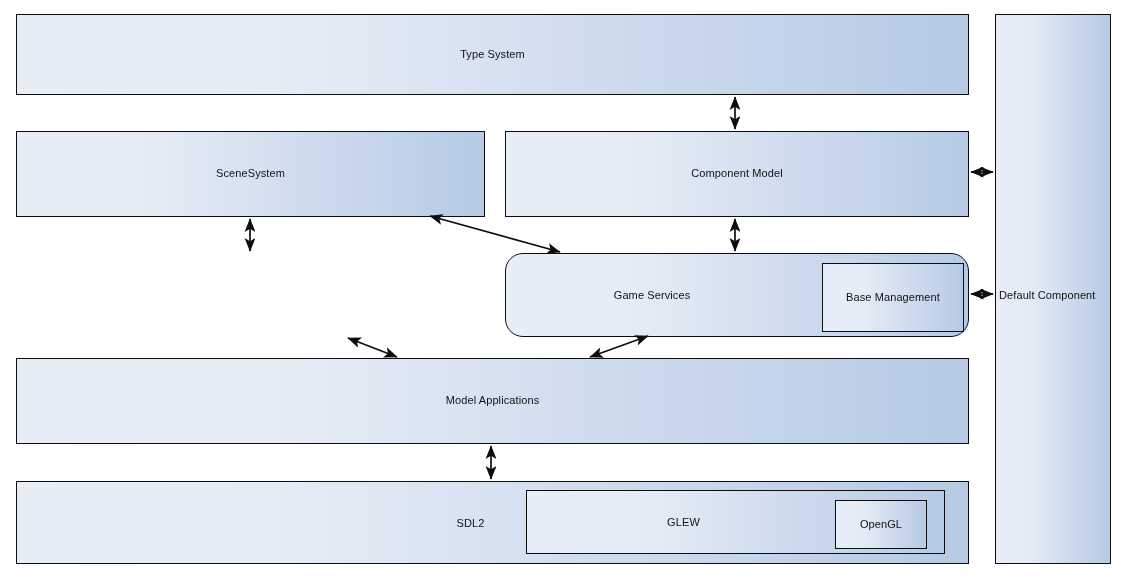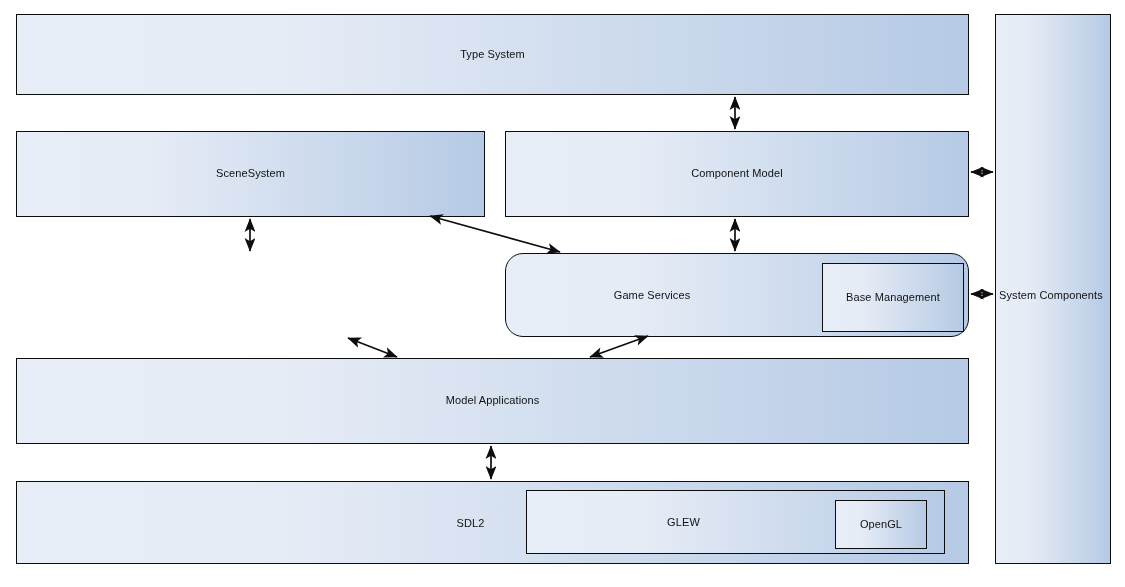--- a/index.html
+++ b/index.html
@@ -83,21 +83,21 @@
 
     <div class="node has-child" style="left:509px; top:8px; width:419px; height:64px; border-width:1.2px;">
       <span class="node-label" style="position:absolute; left:0; top:0; width:419px; height:64px; display:flex; align-items:center; justify-content:center; transform:translateX(-53px);">GLEW</span>
       <div class="node" style="left:308px; top:9px; width:92px; height:49px; border-width:1.2px;">
         <span class="node-label">OpenGL</span>
       </div>
     </div>
   </div>
 
   <div class="node" style="left:995px; top:14px; width:116px; height:550px; justify-content:flex-start;">
-    <span class="node-label" style="position:absolute; left:3px; top:274px;">System Components</span>
+    <span class="node-label" style="position:absolute; left:3px; top:274px;">Default Component</span>
   </div>
 
   <svg class="arrow-layer" viewBox="0 0 1125 587">
     <defs>
       <marker id="ah" markerWidth="9" markerHeight="9" refX="7.6" refY="3.2" orient="auto" markerUnits="strokeWidth">
         <path d="M0,0 L8,3.2 L0,6.4 L1.9,3.2 z" fill="#0d0d0d"></path>
       </marker>
       <marker id="ah-start" markerWidth="9" markerHeight="9" refX="0.4" refY="3.2" orient="auto" markerUnits="strokeWidth">
         <path d="M8,0 L0,3.2 L8,6.4 L6.1,3.2 z" fill="#0d0d0d"></path>
       </marker>

